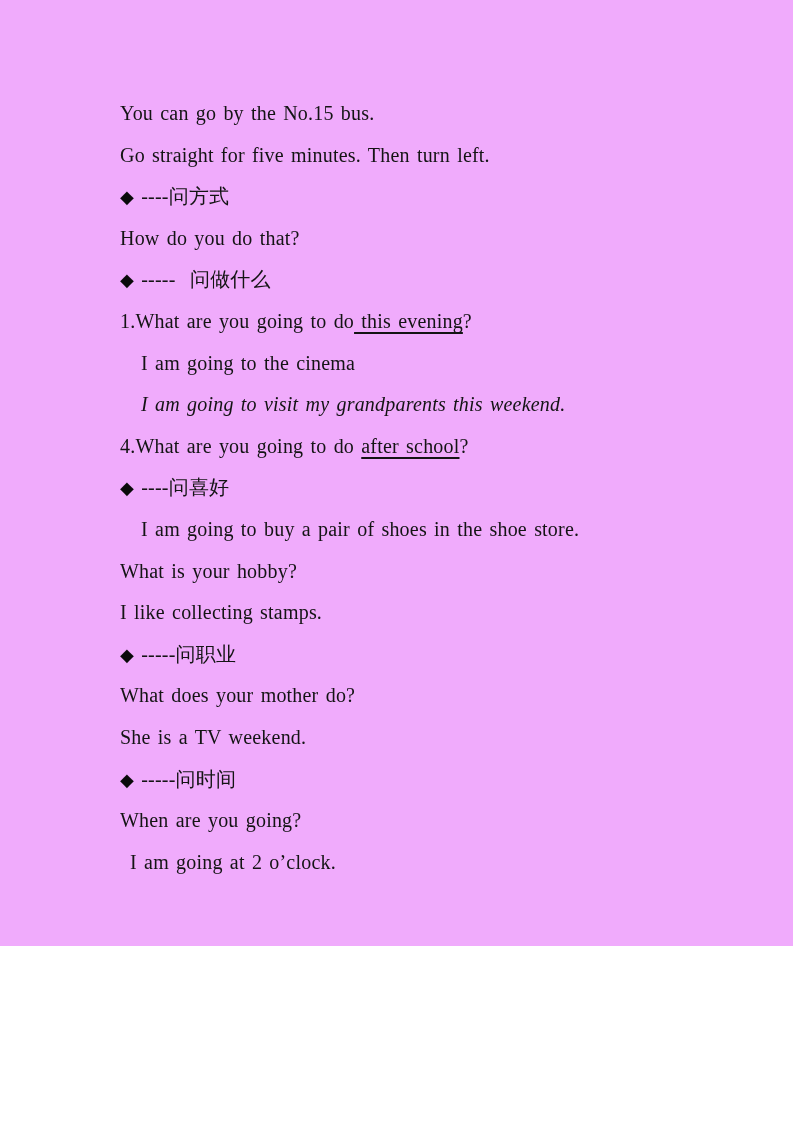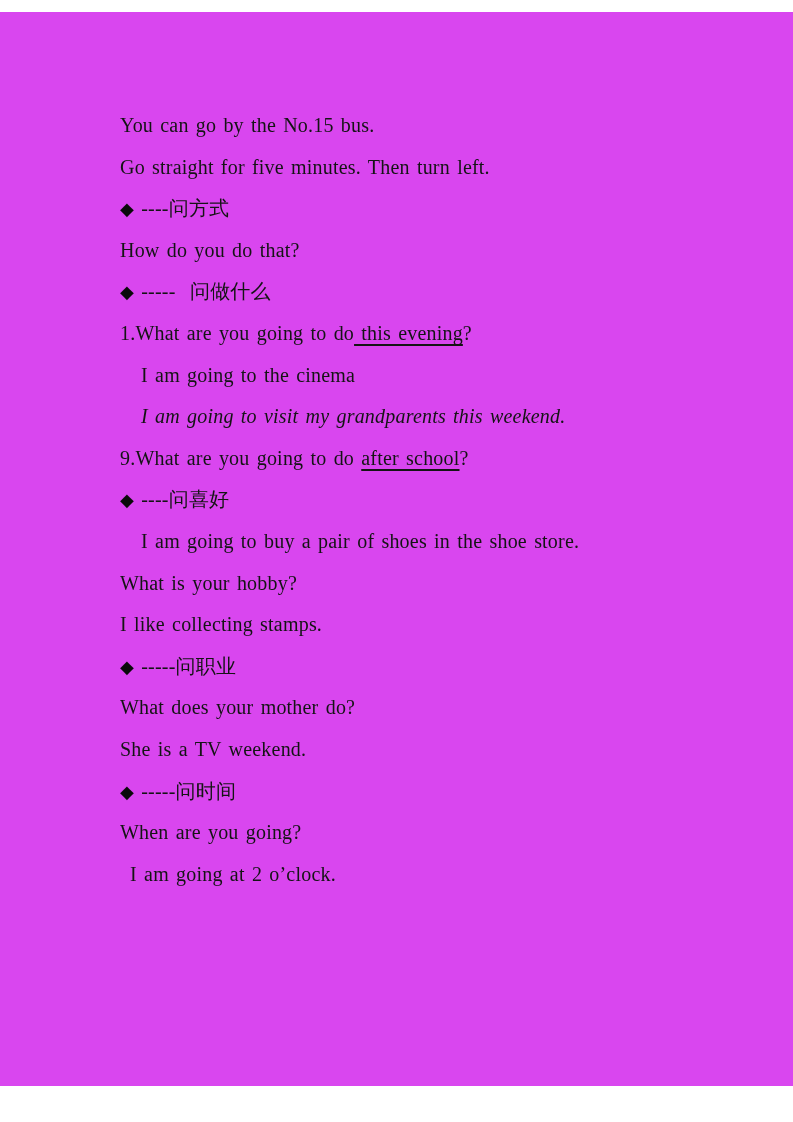--- a/index.html
+++ b/index.html
@@ -3,27 +3,26 @@
 <meta charset="utf-8">
 <style>
   html, body {
     margin: 0;
     padding: 0;
     background: #ffffff;
   }
   .page {
     position: relative;
     width: 793px;
-    height: 1074px;
-    background: #d946ef;
+    height: 946px;
+    background: #f0abfc;
     overflow: hidden;
     font-family: "Liberation Serif", "DejaVu Serif", serif;
     color: #141414;
     font-size: 20px;
-    margin-top: 12px;
   }
   .content {
     padding: 93px 50px 0 120px;
   }
   .line {
     line-height: 41.6px;
     white-space: pre-wrap;
     word-spacing: 2px;
     letter-spacing: 0.2px;
   }
@@ -45,21 +44,21 @@
 <div class="page">
   <div class="content" id="doc-content" style="color: rgb(20, 20, 20);">
       <div class="line"><span class="seg">You can go by the No.15 bus.</span></div>
       <div class="line"><span class="seg">Go straight for five minutes. Then turn left.</span></div>
       <div class="line"><span class="seg diamond">◆</span><span class="seg"> ----问方式</span></div>
       <div class="line"><span class="seg">How do you do that?</span></div>
       <div class="line"><span class="seg diamond">◆</span><span class="seg"> -----  问做什么</span></div>
       <div class="line"><span class="seg">1.What are you going to do</span><span class="seg seg-u"> this evening</span><span class="seg">?</span></div>
       <div class="line" style="padding-left: 21px;"><span class="seg">I am going to the cinema</span></div>
       <div class="line" style="padding-left: 21px; font-style: italic;"><span class="seg">I am going to visit my grandparents this weekend.</span></div>
-      <div class="line"><span class="seg">9.What are you going to do </span><span class="seg seg-u">after school</span><span class="seg">?</span></div>
+      <div class="line"><span class="seg">4.What are you going to do </span><span class="seg seg-u">after school</span><span class="seg">?</span></div>
       <div class="line"><span class="seg diamond">◆</span><span class="seg"> ----问喜好</span></div>
       <div class="line" style="padding-left: 21px;"><span class="seg">I am going to buy a pair of shoes in the shoe store.</span></div>
       <div class="line"><span class="seg">What is your hobby?</span></div>
       <div class="line"><span class="seg">I like collecting stamps.</span></div>
       <div class="line"><span class="seg diamond">◆</span><span class="seg"> -----问职业</span></div>
       <div class="line"><span class="seg">What does your mother do?</span></div>
       <div class="line"><span class="seg">She is a TV weekend.</span></div>
       <div class="line"><span class="seg diamond">◆</span><span class="seg"> -----问时间</span></div>
       <div class="line"><span class="seg">When are you going?</span></div>
       <div class="line" style="padding-left: 10px;"><span class="seg">I am going at 2 o’clock.</span></div>

